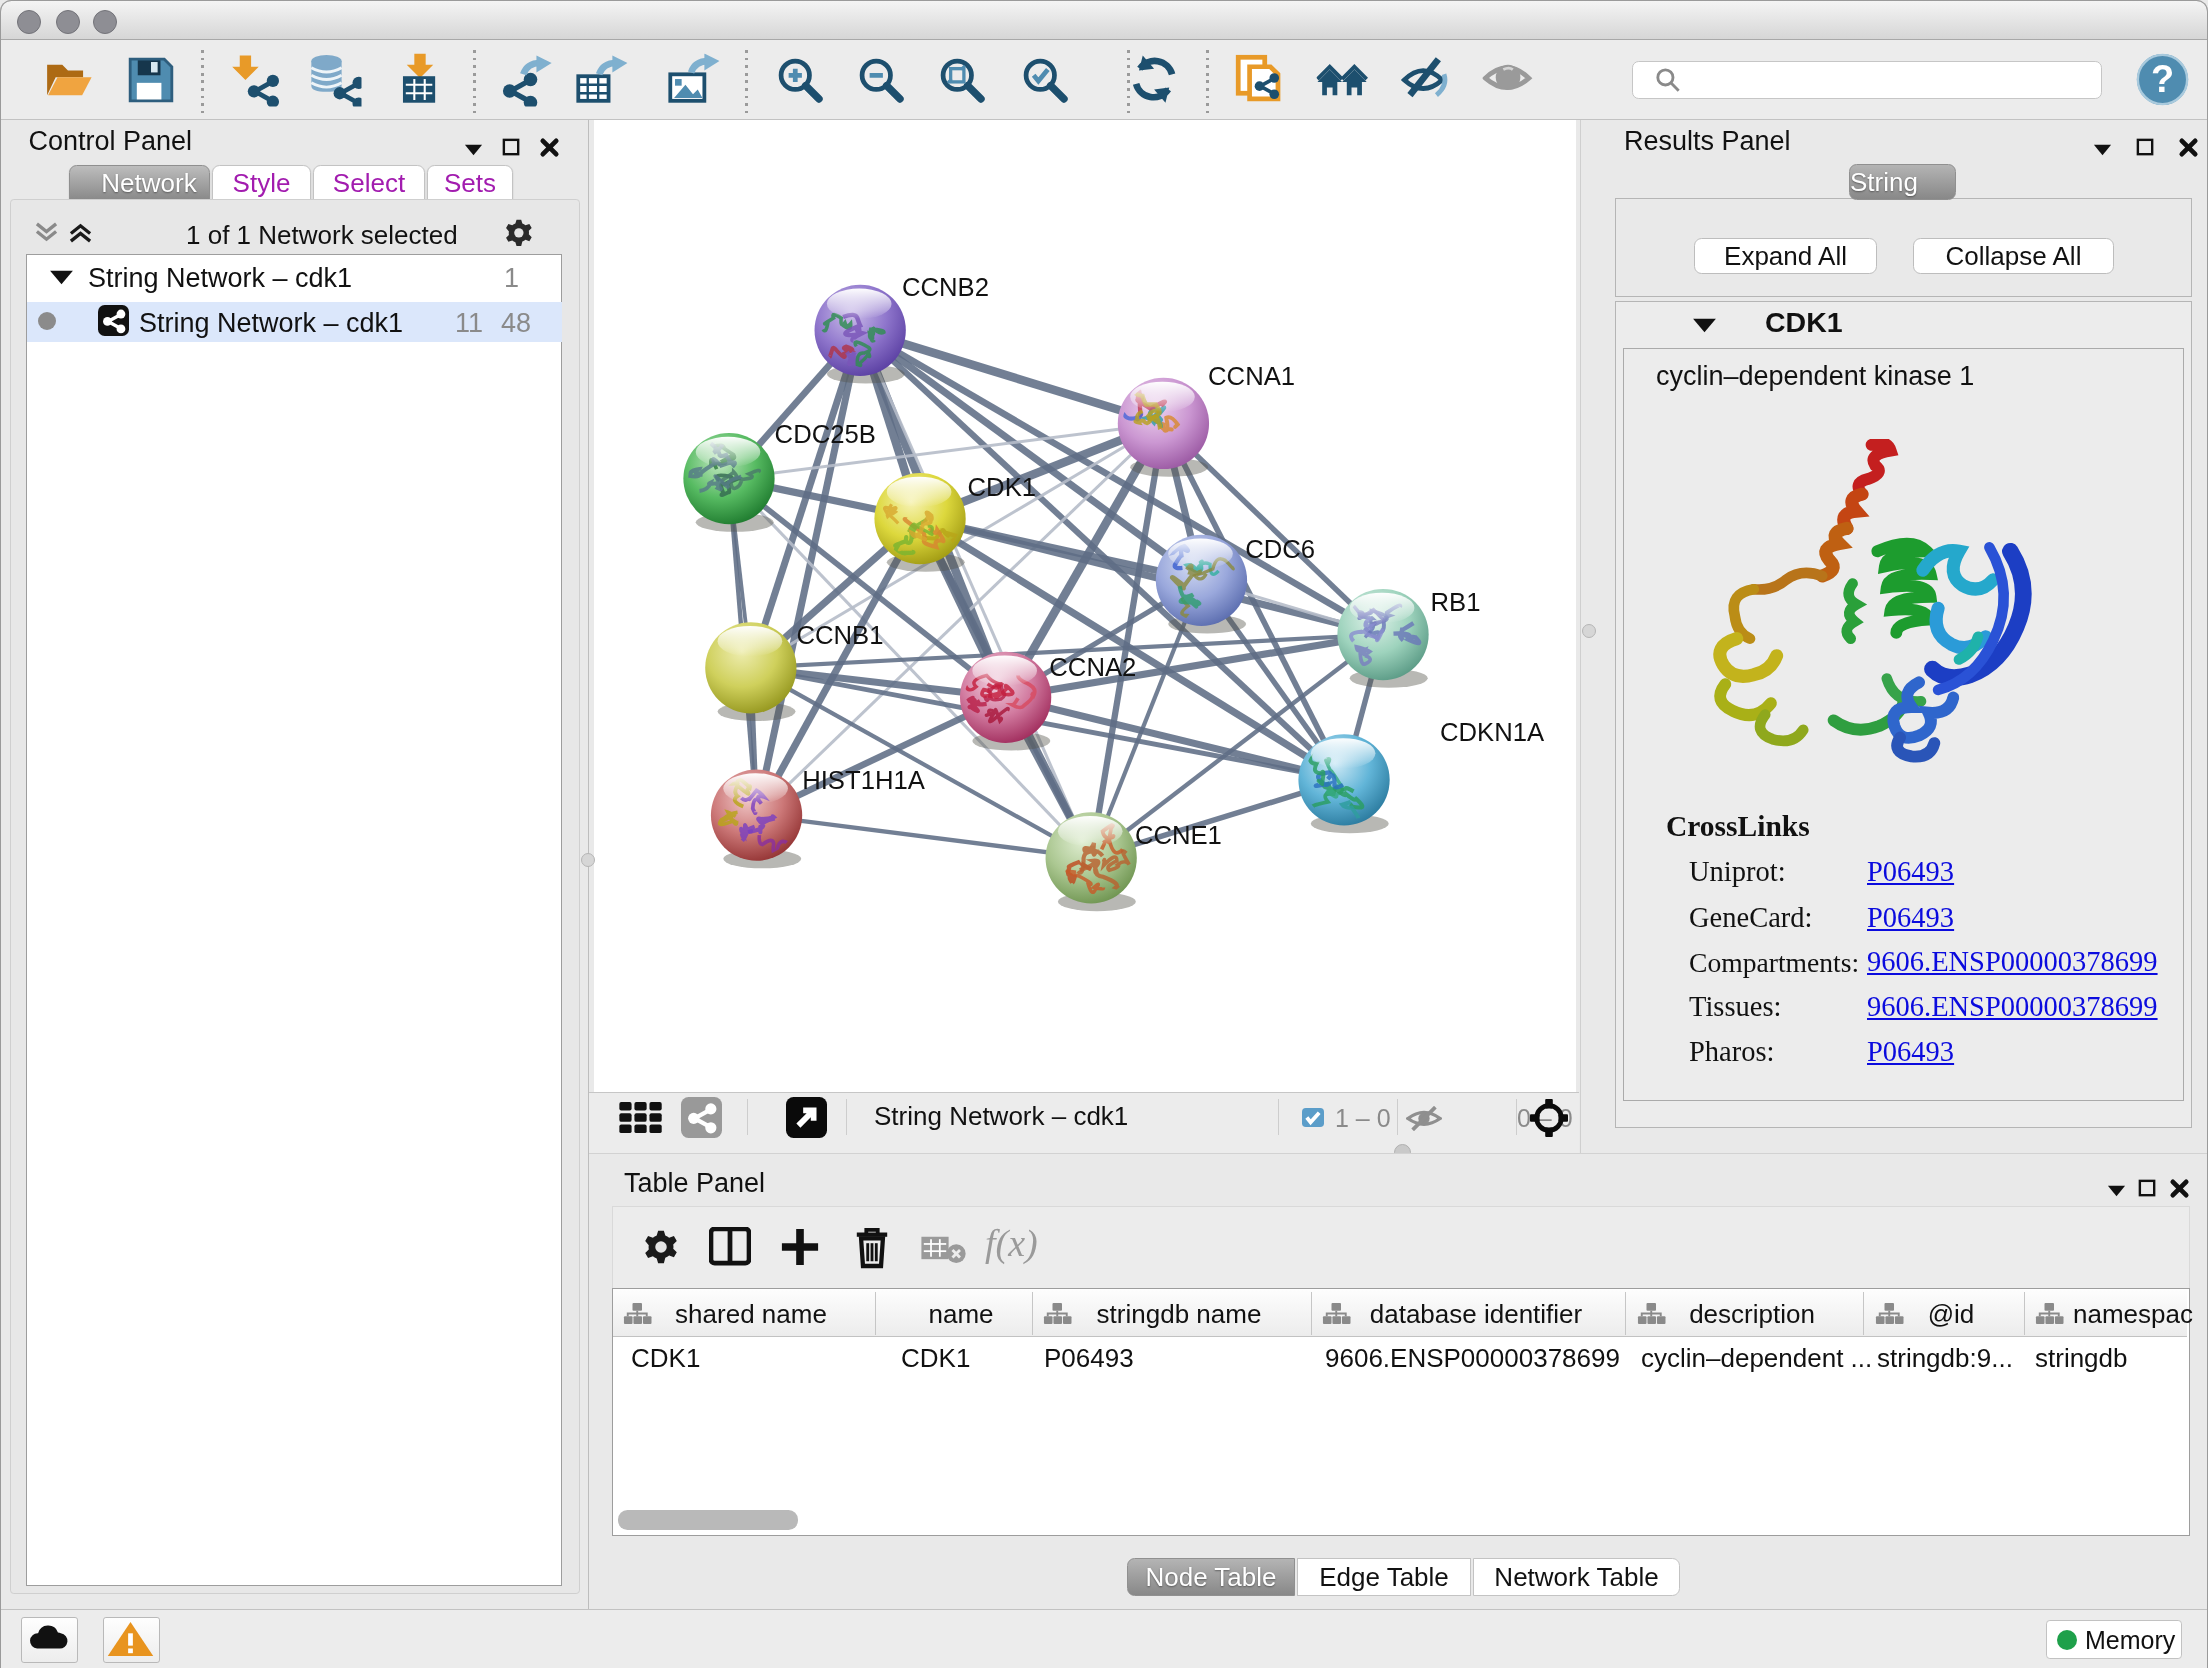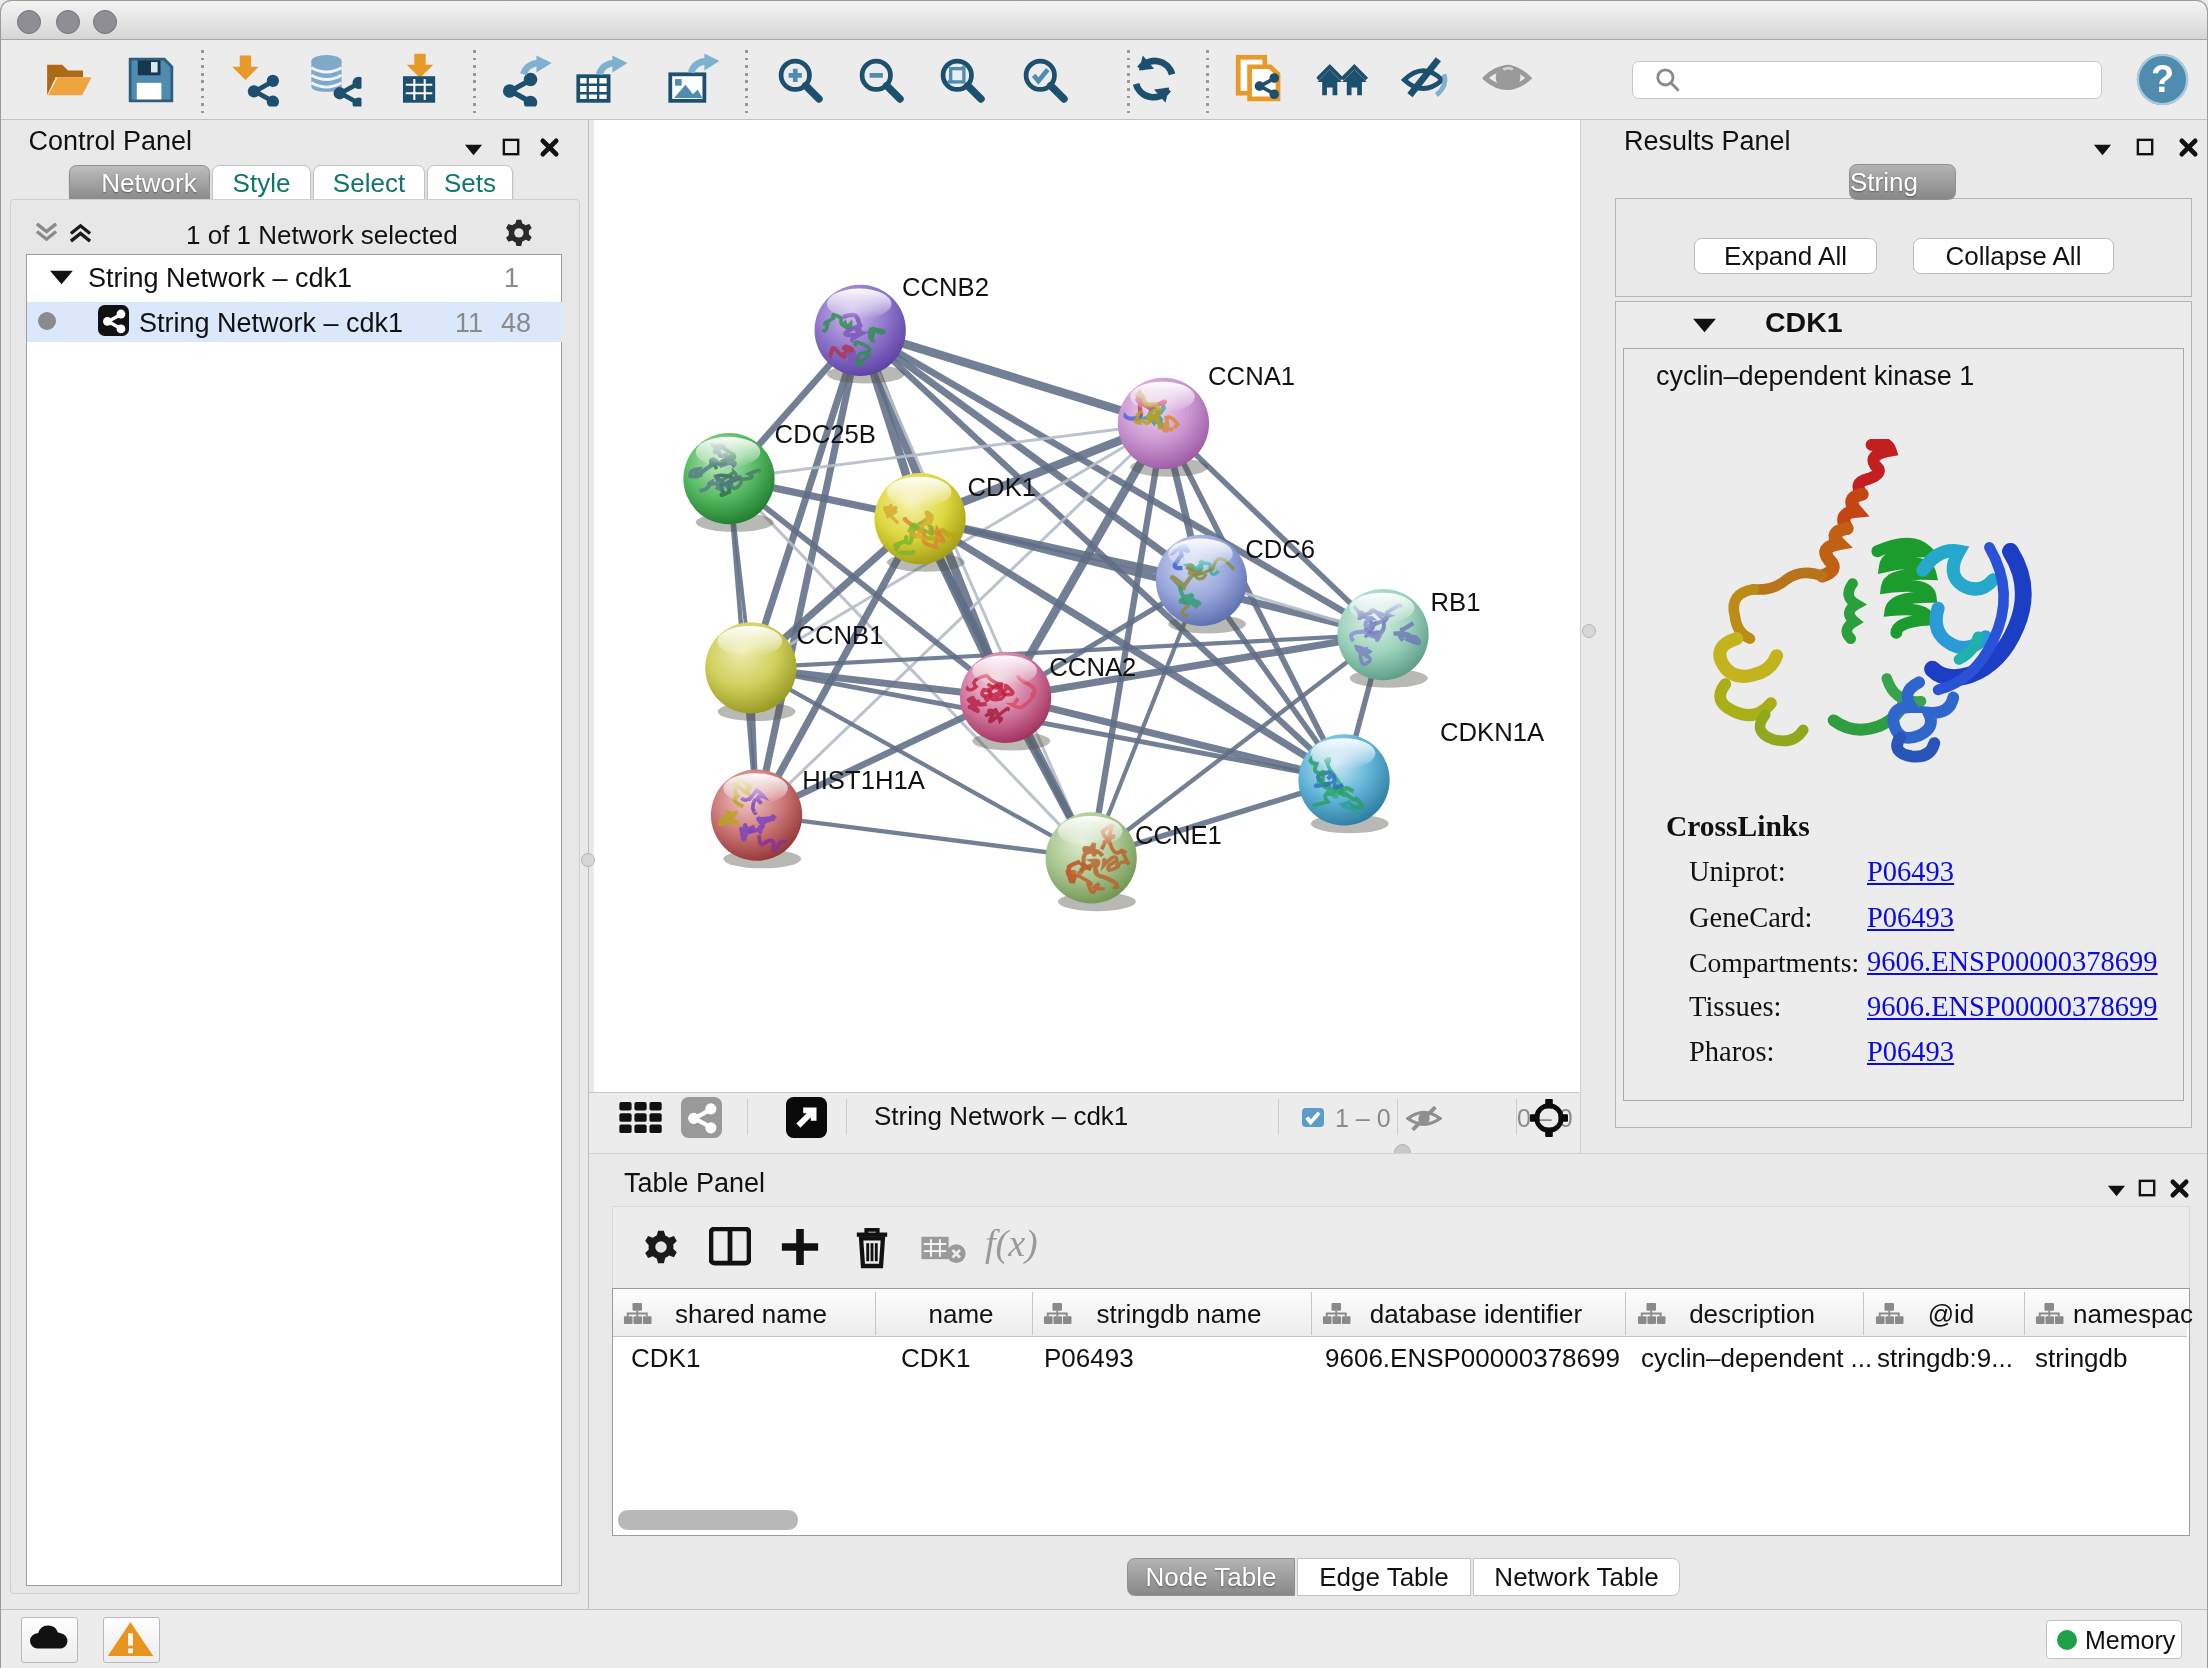--- a/index.html
+++ b/index.html
@@ -5,21 +5,21 @@
   body{width:2208px;height:1668px;position:relative;font-family:"Liberation Sans",sans-serif;background:#e9e9e9;overflow:hidden;color:#111;}
   .abs{position:absolute;}
   #titlebar{position:absolute;left:0;top:0;width:2208px;height:40px;border-radius:11.4px 11.4px 0 0;background:linear-gradient(#f4f4f4,#d6d6d6);border-bottom:1.9px solid #a8a8a8;border-top:1.9px solid #cacaca;box-sizing:border-box;}
   .tl{width:22px;height:22px;border-radius:50%;background:#8e8e94;border:1px solid #737379;position:absolute;top:8.6px;}
   #title{width:100%;text-align:center;top:5.7px;font-size:27px;font-weight:bold;color:#2e2e2e;position:absolute;}
   #toolbar{position:absolute;left:0;top:40px;width:2208px;height:80px;background:#ececec;border-bottom:1.9px solid #c2c2c2;box-sizing:border-box;}
   .tbi{position:absolute;top:40px;transform:translate(-50%,-50%);line-height:0;}
   .tdiv{position:absolute;top:9.5px;height:63px;width:2.9px;background-image:repeating-linear-gradient(#9a9a9a 0 2.9px,rgba(0,0,0,0) 2.9px 7.6px);}
   #search{left:1632px;top:21px;width:470px;height:38px;background:#fff;border:1.9px solid #c6c6c6;border-radius:6.7px;box-sizing:border-box;position:absolute;}
   .ptitle{font-size:27px;color:#111;position:absolute;}
-  .tab{position:absolute;height:35px;background:#fff;border:1px solid #c3c3c3;box-sizing:border-box;text-align:center;font-size:26px;line-height:34px;color:#0f766e;border-radius:7.6px 7.6px 0 0;box-shadow:0 1px 1.9px rgba(0,0,0,0.15);}
+  .tab{position:absolute;height:35px;background:#fff;border:1px solid #c3c3c3;box-sizing:border-box;text-align:center;font-size:26px;line-height:34px;color:#a21caf;border-radius:7.6px 7.6px 0 0;box-shadow:0 1px 1.9px rgba(0,0,0,0.15);}
   .tabsel{background:linear-gradient(#bdbdbd,#8a8a8a);color:#fff;border-color:#8f8f8f;text-shadow:0 1px 1.9px rgba(0,0,0,0.4);}
   .gy{color:#8a8a8a;}
   a.lnk{color:#0b0bde;text-decoration:underline;}
   .serif{font-family:"Liberation Serif",serif;}
 </style></head><body>
 
 <div class="abs" style="left:0;top:0;width:2208px;height:1668px;border:1.9px solid #9a9a9a;border-bottom:none;border-radius:11.4px 11.4px 0 0;box-sizing:border-box;z-index:50;pointer-events:none;"></div>
 <div id="titlebar">
   <div class="tl" style="left:17px;"></div>
   <div class="tl" style="left:56px;"></div>
@@ -231,21 +231,21 @@
         <line x1="8" y1="16" x2="26" y2="26" stroke-width="5"></line>
         <circle cx="7" cy="16" r="6.5" stroke="none"></circle>
         <circle cx="27" cy="5" r="6.5" stroke="none"></circle>
         <circle cx="27" cy="27" r="6.5" stroke="none"></circle>
       </g>
     </svg></div>
 <div class="abs" style="left:139px;top:308px;font-size:27px;">String Network – cdk1</div>
 <div class="abs gy" style="left:455px;top:308px;font-size:27px;">11</div>
 <div class="abs gy" style="left:501px;top:308px;font-size:27px;">48</div>
 
-<div class="abs" style="left:594px;top:120px;width:982px;height:972px;background:#fff;padding-left:48px;">
+<div class="abs" style="left:594px;top:120px;width:982px;height:972px;background:#fff;">
     <svg width="982" height="972" viewBox="0 0 1033 1022" style="position:absolute;left:0;top:0">
 <defs>
 <radialGradient id="gCCNB2" cx="0.40" cy="0.32" r="0.78">
           <stop offset="0" stop-color="#cbbde9"></stop>
           <stop offset="0.5" stop-color="#8f76cc"></stop>
           <stop offset="0.92" stop-color="#5a3fa2"></stop>
           <stop offset="1" stop-color="#8f76cc"></stop>
         </radialGradient>
 <clipPath id="cCCNB2">
           <circle cx="280" cy="221" r="43"></circle>

